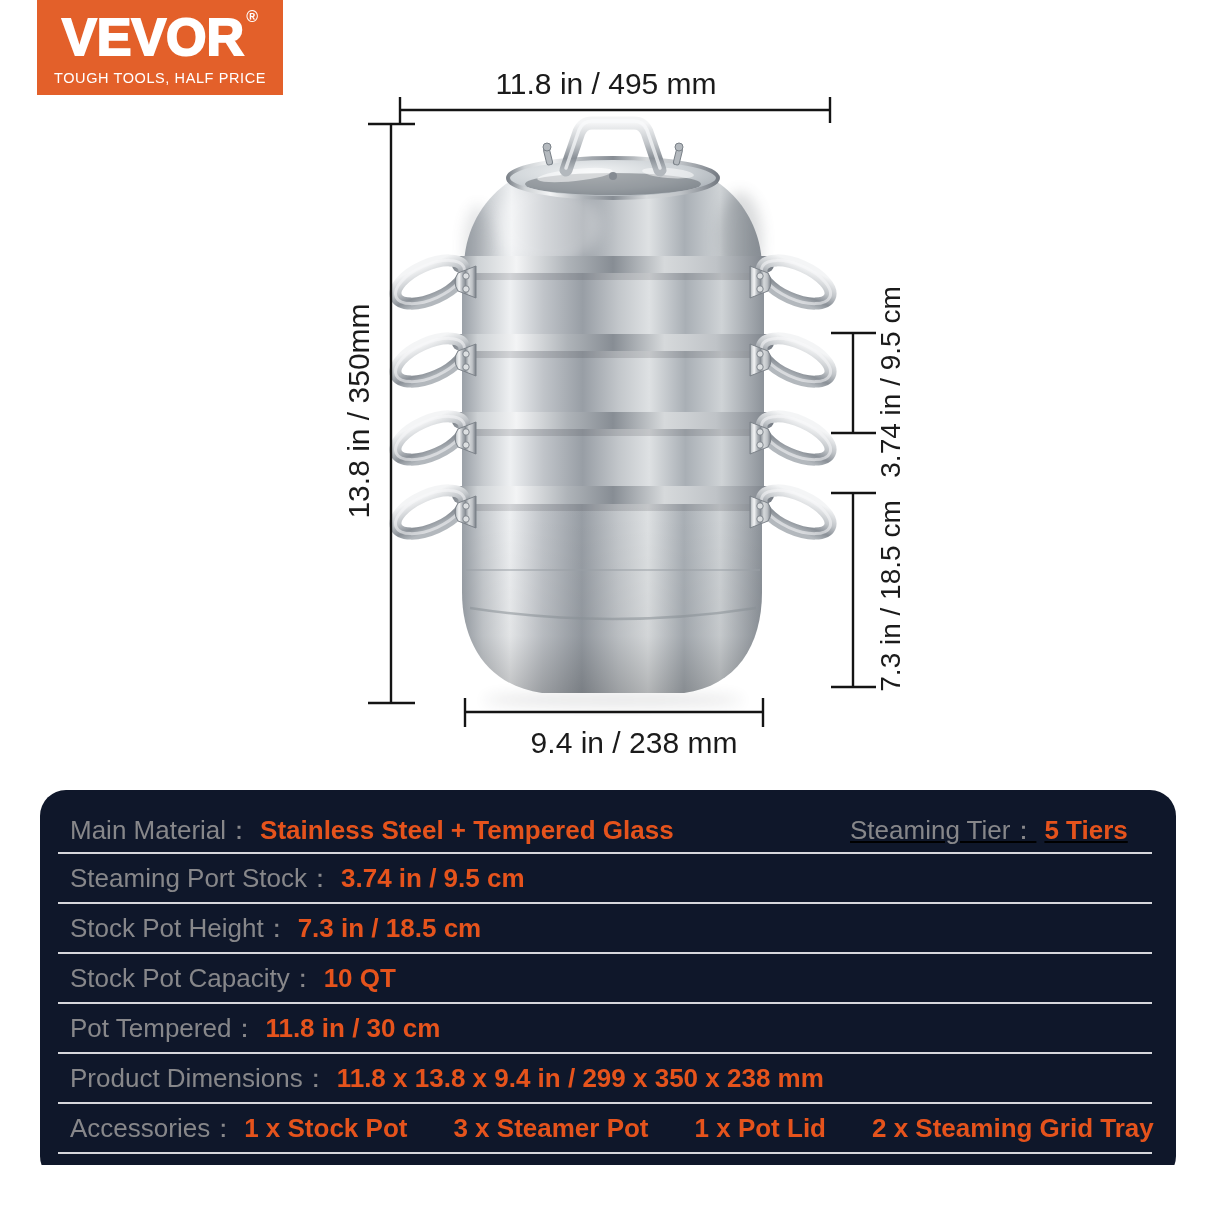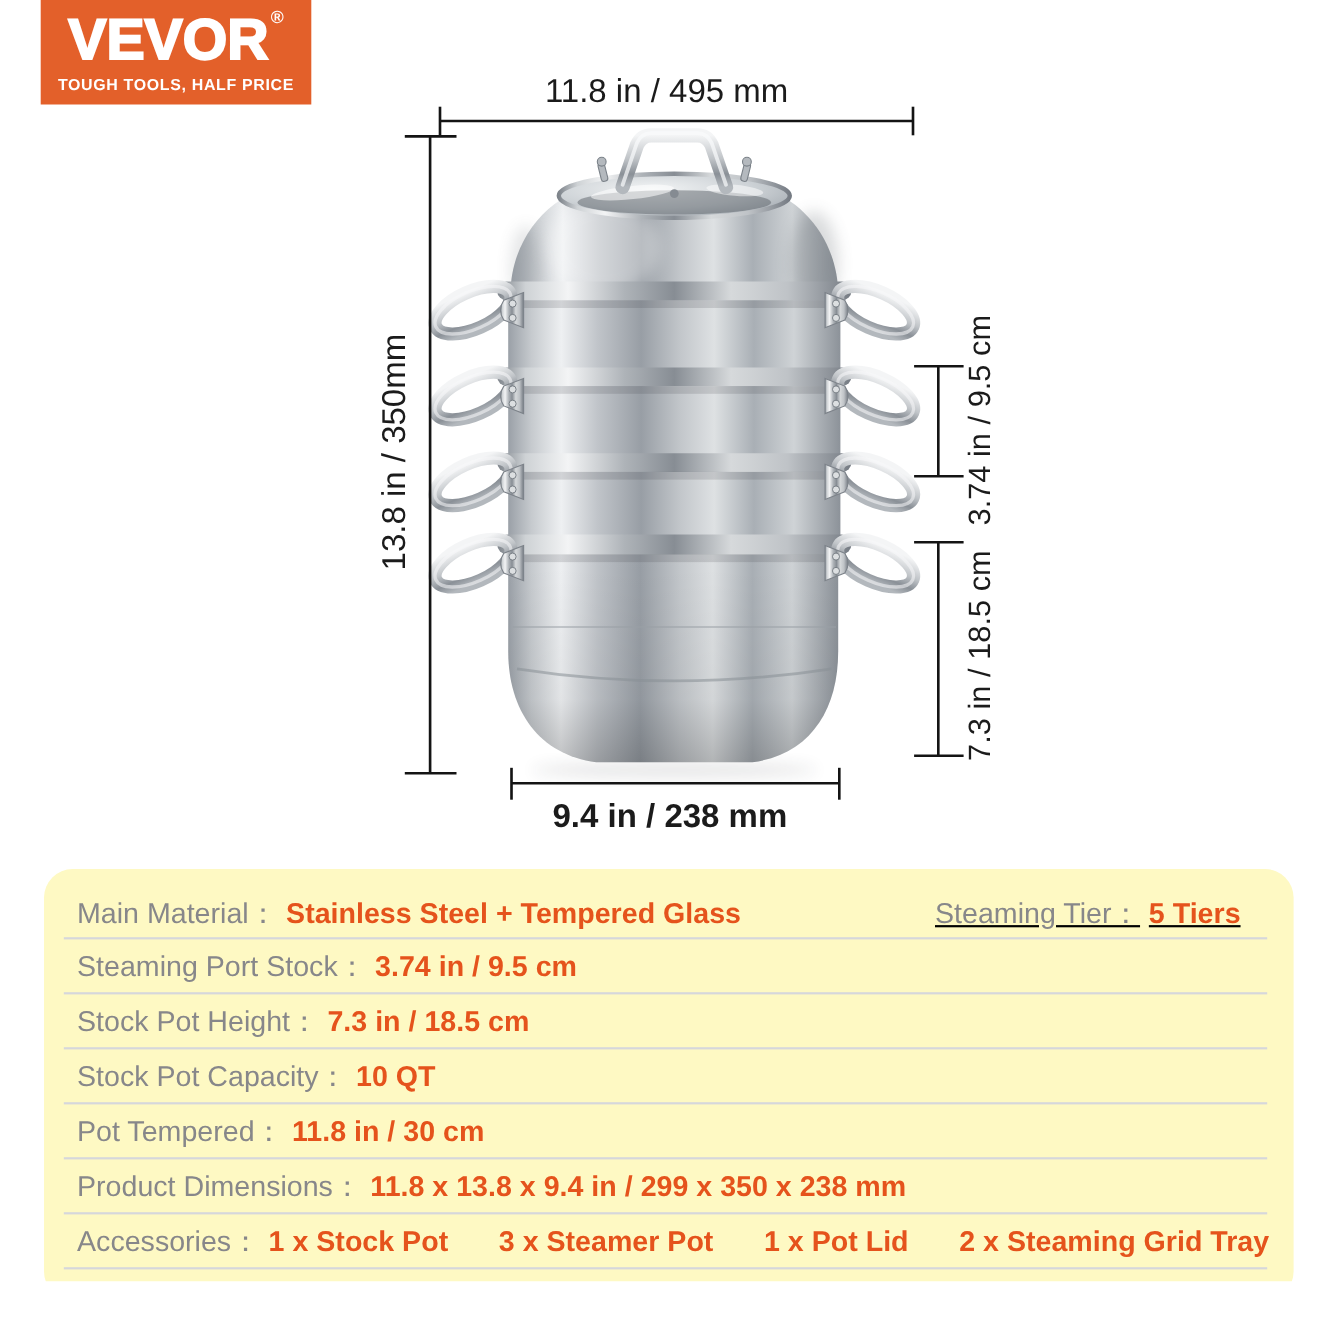--- a/index.html
+++ b/index.html
@@ -10,33 +10,33 @@
   
   .logo{
     position:absolute;left:37px;top:0;width:246px;height:95px;
     background:#E3602A;color:#fff;text-align:center;
   }
   .brand{
     font-size:52px;font-weight:bold;line-height:1;margin-top:11px;
     letter-spacing:0px;-webkit-text-stroke:2px #ffffff;white-space:nowrap;
   }
   .reg{font-size:16px;font-weight:bold;-webkit-text-stroke:0;vertical-align:top;position:relative;top:-2px;margin-left:2px;}
-  .tagline{font-size:14.5px;font-weight:bold;letter-spacing:.6px;margin-top:7px;white-space:nowrap;}
+  .tagline{font-size:14.5px;font-weight:normal;letter-spacing:.6px;margin-top:7px;white-space:nowrap;}
   
   .art{position:absolute;left:0;top:0;width:1214px;height:1214px;}
   .dim-label{
     position:absolute;color:#1b1b1b;font-size:30px;white-space:nowrap;
     transform:translate(-50%,-50%);
   }
   .dim-label.vert{transform:translate(-50%,-50%) rotate(-90deg);}
   .dim-label.small{font-size:28px;}
   
   .spec-table{
     position:absolute;left:40px;top:790px;width:1136px;height:392px;
-    background:#fef9c3;border-radius:26px;font-size:26px;
+    background:#0f172a;border-radius:26px;font-size:26px;
   }
   .spec-row{
     position:relative;margin:0 24px 0 18px;padding-left:12px;
     height:48px;line-height:48px;border-bottom:2px solid #D6D7DB;
     white-space:nowrap;
   }
   .spec-row.first{height:62px;line-height:80px;}
   .lab{color:#87878A;}
   .val{color:#E5531C;font-weight:bold;margin-left:8px;}
   .acc{margin-right:38px;margin-top:28px;}
@@ -189,21 +189,21 @@
       <line x1="465" y1="712" x2="763" y2="712"></line>
       <line x1="465" y1="698" x2="465" y2="727"></line>
       <line x1="763" y1="698" x2="763" y2="727"></line>
     </g>
   </svg>
 
   <div class="dim-label" style="left:606px;top:84px;">11.8 in / 495 mm</div>
   <div class="dim-label vert" style="left:359px;top:411px;">13.8 in / 350mm</div>
   <div class="dim-label vert small" style="left:891px;top:382px;">3.74 in / 9.5 cm</div>
   <div class="dim-label vert small" style="left:891px;top:596px;">7.3 in / 18.5 cm</div>
-  <div class="dim-label" style="left:609px;top:743px;font-weight:bold;">9.4 in / 238 mm</div>
+  <div class="dim-label" style="left:634px;top:743px;">9.4 in / 238 mm</div>
 
   <div class="spec-table">
     <div class="spec-row first">
       <span class="lab">Main Material：</span><span class="val">Stainless Steel + Tempered Glass</span>
       <span class="group2">
         <span class="lab">Steaming Tier：</span><span class="val">5 Tiers</span>
       </span>
     </div>
     <div class="spec-row">
       <span class="lab">Steaming Port Stock：</span><span class="val">3.74 in / 9.5 cm</span>

